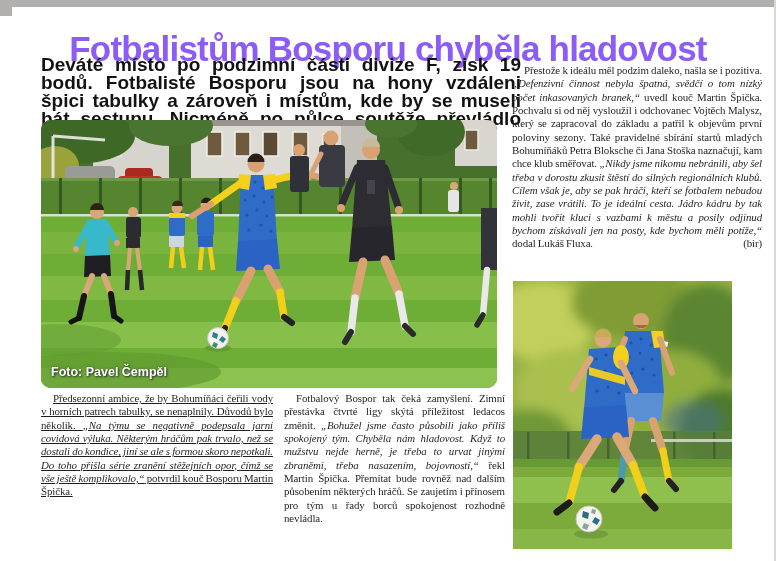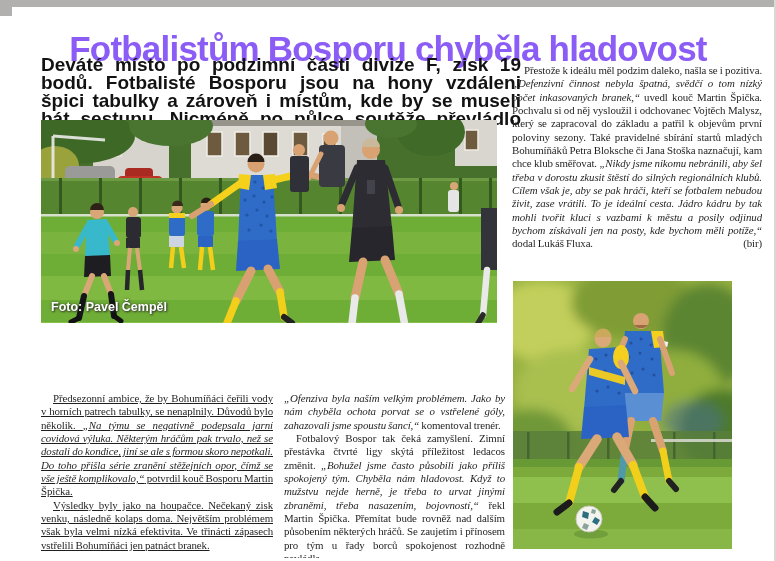--- a/index.html
+++ b/index.html
@@ -29,21 +29,21 @@
   }
   .col p{margin:0;}
   .col p.ind{text-indent:12px;}
   .col em{font-style:italic;}
   .credit{float:right;font-weight:normal;font-style:normal;}
   #col1{left:41px;top:392px;width:232px;height:166px;text-decoration:underline;}
   #col2{left:284px;top:392px;width:221px;height:166px;}
   #col3{left:512px;top:56px;width:250px;height:222px;margin-top:8px;}
 
   .photo{position:absolute;overflow:hidden;background:#6fae36;}
-  #photo-main{left:41px;top:120px;width:456px;height:203px;}
+  #photo-main{left:41px;top:120px;width:456px;height:268px;border-radius:10px;}
   #photo-side{left:513px;top:281px;width:219px;height:268px;}
   .photo svg{display:block;}
   .photo-caption{
     position:absolute;left:10px;bottom:9px;
     font-family:"Liberation Sans",sans-serif;font-weight:bold;font-size:12.5px;
     color:#ffffff;text-shadow:1px 1px 2px rgba(40,40,40,.85),0 0 3px rgba(40,40,40,.6);
   }
 </style>
 </head>
 <body>
@@ -247,24 +247,22 @@
         <rect x="440" y="88" width="16" height="62" fill="#33333a"></rect>
         <line x1="446" y1="150" x2="442" y2="195" stroke="#e9e9e9" stroke-width="6.5" stroke-linecap="round"></line>
         <line x1="442" y1="195" x2="436" y2="205" stroke="#2a2a2a" stroke-width="5.5" stroke-linecap="round"></line>
       </g>
     </svg>
     <div class="photo-caption">Foto: Pavel Čempěl</div>
   </div>
 
   <div class="col" id="col1">
       <p class="ind"><span>Předsezonní ambice, že by Bohumíňáci čeřili vody v horních patrech tabulky, se nenaplnily. Důvodů bylo několik. </span><em>„Na týmu se negativně podepsala jarní covidová výluka. Některým hráčům pak trvalo, než se dostali do kondice, jiní se ale s formou skoro nepotkali. Do toho přišla série zranění stěžejních opor, čímž se vše ještě komplikovalo,“</em><span> potvrdil kouč Bosporu Martin Špička.</span></p>
-      <p class="ind"><span>Výsledky byly jako na houpačce. Nečekaný zisk venku, následně kolaps doma. Největším problémem však byla velmi nízká efektivita. Ve třinácti zápasech vstřelili Bohumíňáci jen patnáct branek.</span></p>
     </div>
   <div class="col" id="col2">
-      <p><em>„Ofenziva byla naším velkým problémem. Jako by nám chyběla ochota porvat se o vstřelené góly, zahazovali jsme spoustu šancí,“</em><span> komentoval trenér.</span></p>
       <p class="ind"><span>Fotbalový Bospor tak čeká zamyšlení. Zimní přestávka čtvrté ligy skýtá příležitost ledacos změnit. </span><em>„Bohužel jsme často působili jako příliš spokojený tým. Chyběla nám hladovost. Když to mužstvu nejde herně, je třeba to urvat jinými zbraněmi, třeba nasazením, bojovností,“</em><span> řekl Martin Špička. Přemítat bude rovněž nad dalším působením některých hráčů. Se zaujetím i přínosem pro tým u řady borců spokojenost rozhodně nevládla.</span></p>
     </div>
   <div class="col" id="col3">
       <p class="ind"><span>Přestože k ideálu měl podzim daleko, našla se i pozitiva. </span><em>„Defenzivní činnost nebyla špatná, svědčí o tom nízký počet inkasovaných branek,“</em><span> uvedl kouč Martin Špička. Pochvalu si od něj vysloužil i odchovanec Vojtěch Malysz, který se zapracoval do základu a patřil k objevům první poloviny sezony. Také pravidelné sbírání startů mladých Bohumíňáků Petra Bloksche či Jana Stoška naznačují, kam chce klub směřovat. </span><em>„Nikdy jsme nikomu nebránili, aby šel třeba v dorostu zkusit štěstí do silných regionálních klubů. Cílem však je, aby se pak hráči, kteří se fotbalem nebudou živit, zase vrátili. To je ideální cesta. Jádro kádru by tak mohli tvořit kluci s vazbami k městu a posily odjinud bychom získávali jen na posty, kde bychom měli potíže,“</em><span> dodal Lukáš Fluxa.</span><span class="credit">(bir)</span></p>
     </div>
 
   <div class="photo" id="photo-side">
     <svg width="219" height="268" viewBox="0 0 219 268" xmlns="http://www.w3.org/2000/svg">
       <defs>
         <filter id="blur1" x="-30%" y="-30%" width="160%" height="160%">

